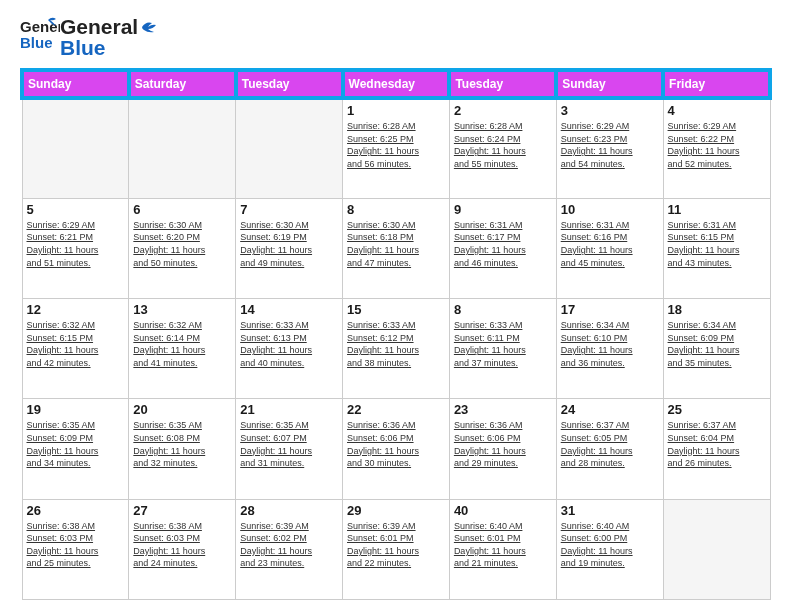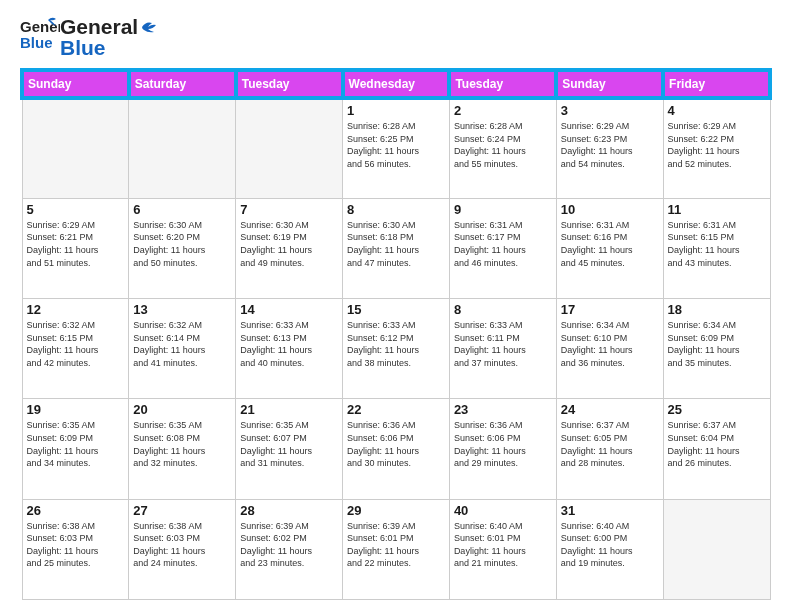--- a/index.html
+++ b/index.html
@@ -69,20 +69,21 @@
       font-size: 13px;
       font-weight: bold;
       color: #1a1a1a;
       margin-bottom: 2px;
       display: block;
     }
     .day-info {
       font-size: 9px;
       color: #333;
       line-height: 1.4;
+      text-decoration: underline;
     }
     .logo-container {
       display: flex;
       align-items: center;
       gap: 2px;
     }
     .logo-icon {
       width: 40px;
       height: 36px;
     }

